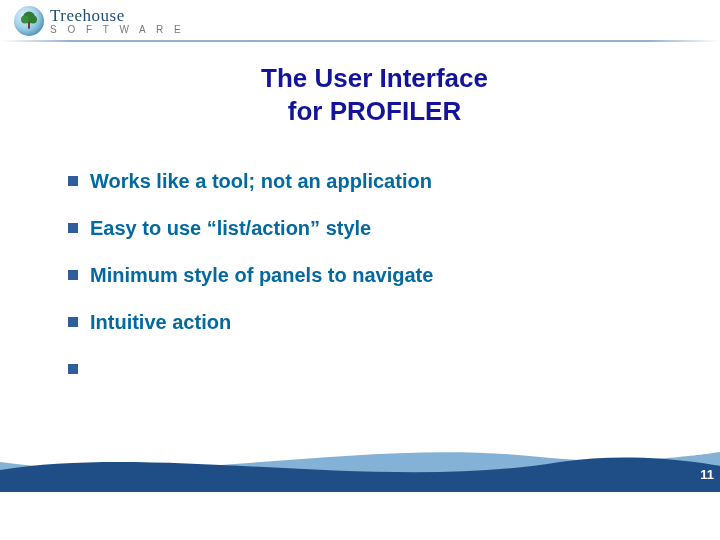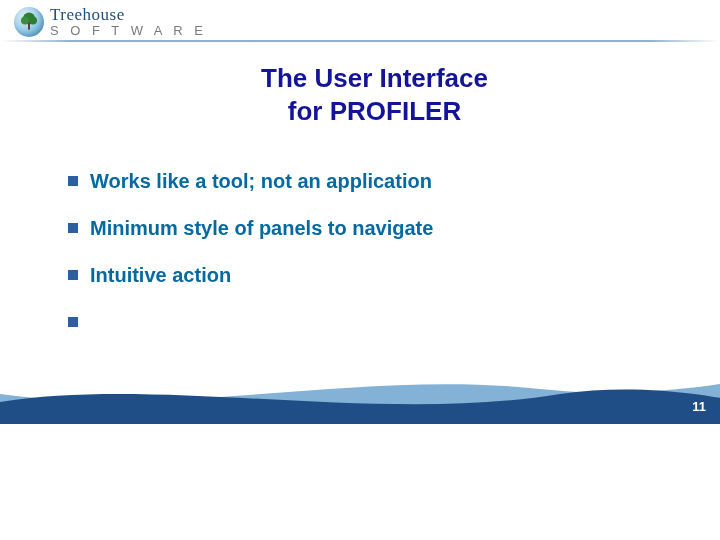--- a/index.html
+++ b/index.html
@@ -4,21 +4,21 @@
 <style>
   * { margin: 0; padding: 0; box-sizing: border-box; }
   html, body { width: 720px; height: 540px; overflow: hidden; }
   body {
     font-family: Arial, Helvetica, sans-serif;
     background: #ffffff;
     position: relative;
   }
   .slide {
     width: 720px;
-    height: 424px;
+    height: 492px;
     position: relative;
     background: #ffffff;
   }
   
   .top-rule {
     position: absolute;
     top: 40px;
     left: 0;
     width: 720px;
     height: 2px;
@@ -47,21 +47,21 @@
     transform: translate(-50%,-52%);
   }
   .logo-text { line-height: 1; }
   .logo-line1 {
     font-family: Georgia, 'Times New Roman', serif;
     font-size: 17px;
     color: #1f4e79;
     letter-spacing: 0.5px;
   }
   .logo-line2 {
-    font-size: 13px;
+    font-size: 10px;
     letter-spacing: 4px;
     color: #7a7a7a;
     margin-top: 1px;
     text-align: center;
   }
   
   .title {
     position: absolute;
     top: 62px;
     left: 0;
@@ -101,21 +101,21 @@
   
   .wave {
     position: absolute;
     left: 0;
     bottom: 0;
     width: 720px;
     height: 60px;
   }
   .pagenum {
     position: absolute;
-    right: 14px;
+    right: 6px;
     bottom: 10px;
     color: #ffffff;
     font-size: 13px;
     font-weight: bold;
   }
 </style>
 </head>
 <body>
 
 <div class="slide">
@@ -142,20 +142,24 @@
     <span>for PROFILER</span>
   </div>
 
   <div class="bullets">
     <div class="bullet">
       <div class="sq"></div>
       <div class="txt">Works like a tool; not an application</div>
     </div>
     <div class="bullet">
       <div class="sq"></div>
+      <div class="txt">Easy to use “list/action” style</div>
+    </div>
+    <div class="bullet">
+      <div class="sq"></div>
       <div class="txt">Minimum style of panels to navigate</div>
     </div>
     <div class="bullet">
       <div class="sq"></div>
       <div class="txt">Intuitive action</div>
     </div>
     <div class="bullet">
       <div class="sq"></div>
     </div>
   </div>

